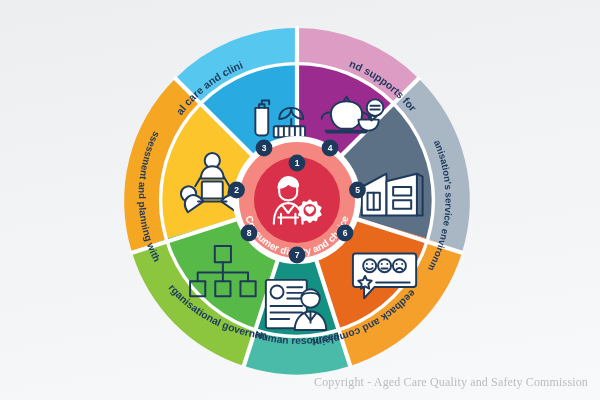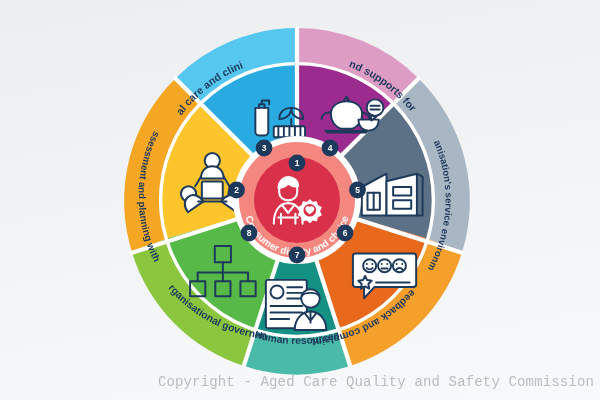--- a/index.html
+++ b/index.html
@@ -24,24 +24,24 @@
   .badge-num{
     font-family:"Liberation Sans", sans-serif;
     font-weight:bold;
     font-size:8.5px;
     fill:#ffffff;
     text-anchor:middle;
     dominant-baseline:central;
   }
   .copyright{
     position:absolute;
-    right:6px;
+    right:12px;
     bottom:10px;
-    font-family:Liberation Mono, monospace;
-    font-size:14px;
+    font-family:Liberation Serif, serif;
+    font-size:12px;
     color:#b9bcc0;
     letter-spacing:.15px;
     white-space:nowrap;
   }
   .ico{fill:none;stroke:#1d3a5c;stroke-width:2.1;stroke-linecap:round;stroke-linejoin:round;}
   .ico-fill{fill:#ffffff;stroke:#1d3a5c;stroke-width:2.1;stroke-linejoin:round;stroke-linecap:round;}
   .ico-w{fill:none;stroke:#ffffff;stroke-width:2.3;stroke-linecap:round;stroke-linejoin:round;}
   .ico-wf{fill:#ffffff;stroke:#ffffff;stroke-width:2.3;stroke-linejoin:round;}
 </style>
 </head>

